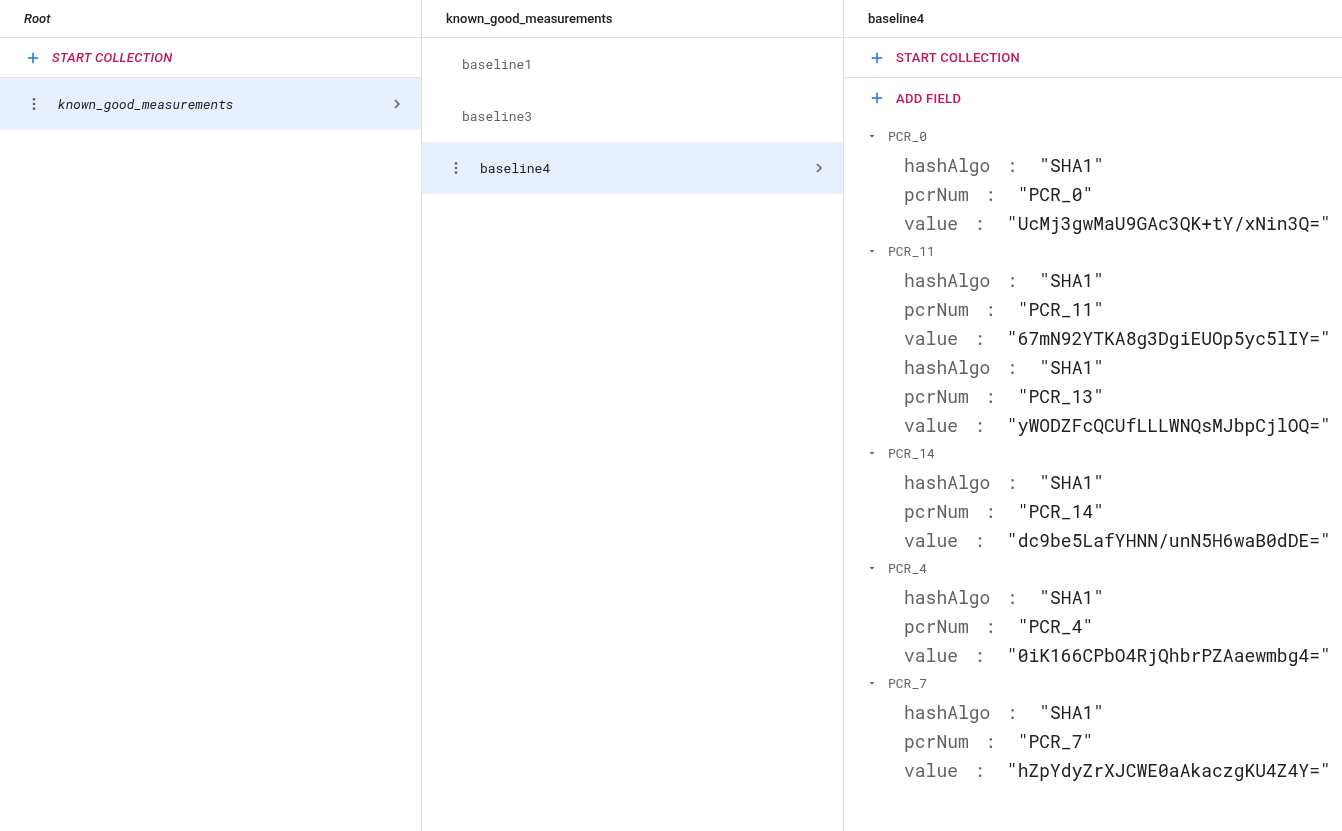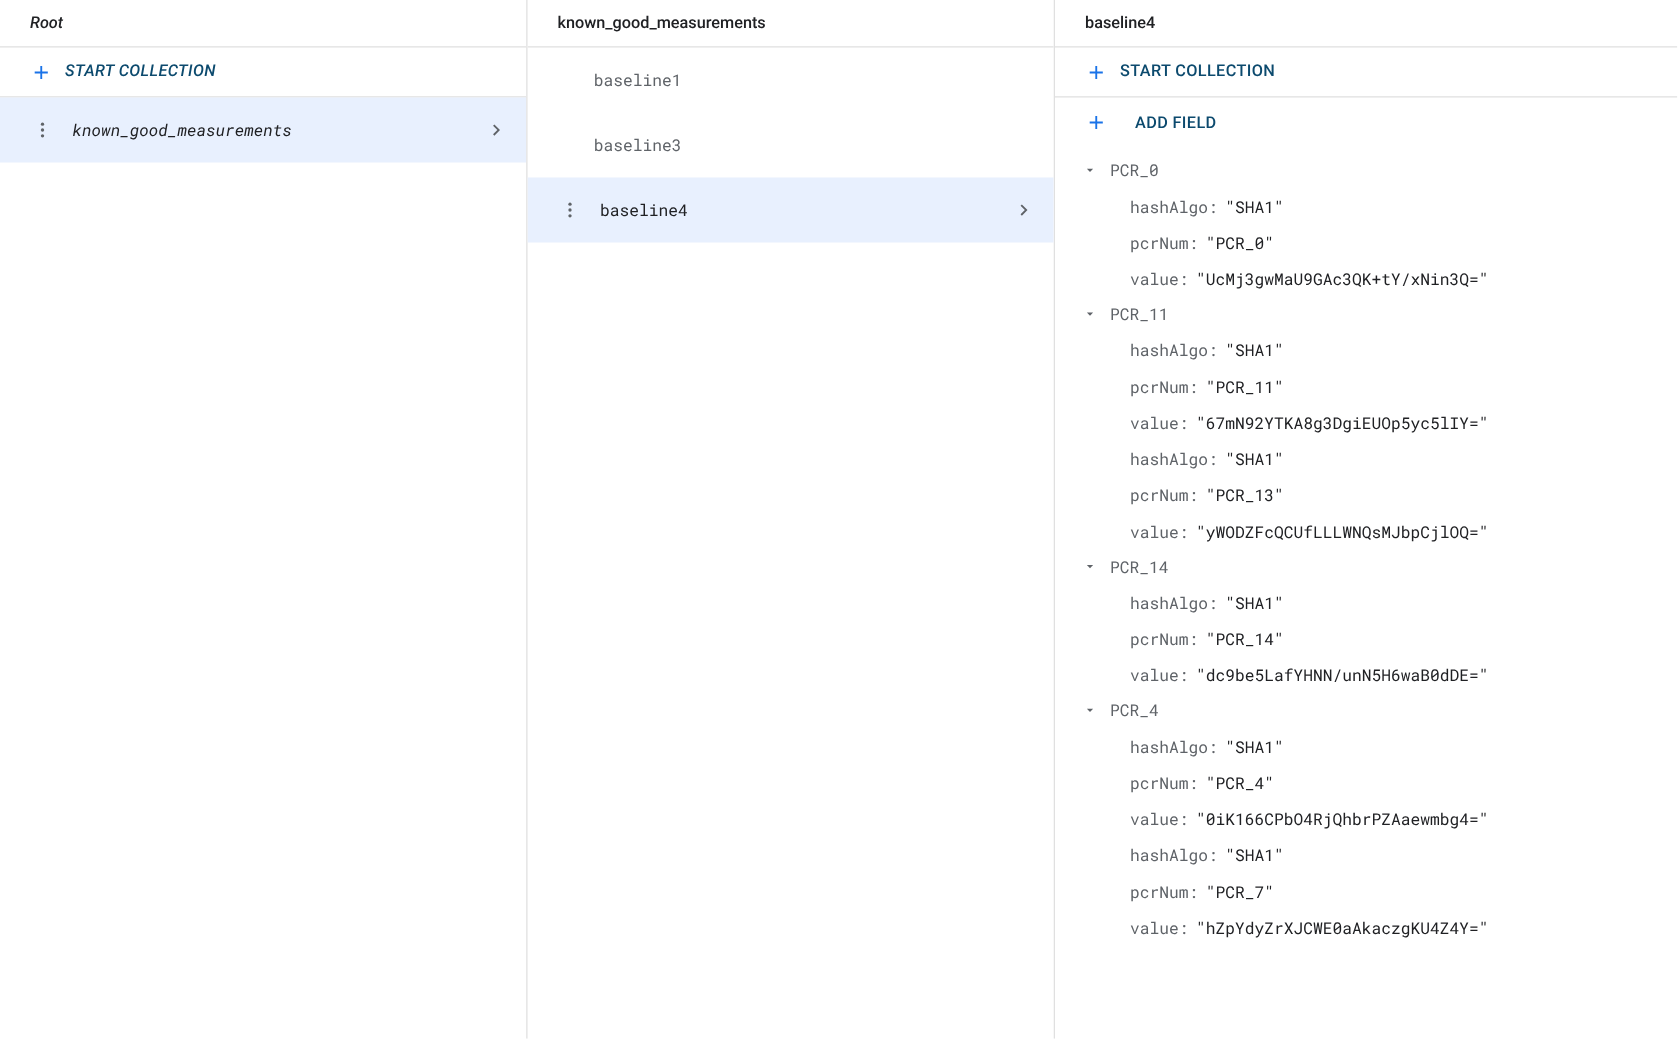--- a/index.html
+++ b/index.html
@@ -37,27 +37,27 @@
     font-size: 13px;
     color: #202124;
   }
 
   .action-row {
     height: 40px;
     display: flex;
     align-items: center;
     padding: 0 24px;
     border-bottom: 1px solid #e0e0e0;
-    color: #0c4a6e;
+    color: #be185d;
     font-weight: 500;
     font-size: 13px;
     letter-spacing: 0.3px;
     cursor: pointer;
   }
-  .action-row.no-border { border-bottom: none; gap: 12px; }
+  .action-row.no-border { border-bottom: none; }
   .plus-icon {
     width: 18px;
     height: 18px;
     margin-right: 10px;
     display: inline-flex;
     align-items: center;
     justify-content: center;
   }
   .plus-icon svg { fill: #1a73e8; }
 
@@ -87,21 +87,21 @@
     margin-right: 14px;
     color: #5f6368;
   }
   .list-item .chev {
     width: 24px;
     display: flex;
     align-items: center;
     justify-content: center;
     color: #5f6368;
   }
-  .col2 .list-item { padding-left: 53px; }
+  .col2 .list-item { padding-left: 40px; }
   .col2 .list-item.selected { padding-left: 24px; }
   .col2 .list-item.selected .menu-dots { margin-right: 14px; }
 
   
   .field-tree { padding-top: 4px; padding-bottom: 24px; }
   .pcr-group { }
   .pcr-head {
     display: flex;
     align-items: center;
     height: 28px;
@@ -120,21 +120,22 @@
     font-size: 13px;
     color: #5f6368;
     padding-left: 4px;
   }
   .kv {
     display: flex;
     align-items: center;
     height: 29px;
     padding-left: 60px;
     font-family: "Roboto Mono", monospace;
-    font-size: 13px;
+    font-size: 18px;
+    gap: 16px;
   }
   .kv .k { color: #5f6368; }
   .kv .colon { color: #5f6368; padding-right: 6px; }
   .kv .v { color: #202124; }
 
   svg { display: block; }
 </style>
 </head>
 <body>
 
@@ -336,20 +337,28 @@
             <span class="colon">:</span>
             <span class="v">"PCR_4"</span>
           </div>
           <div class="kv">
             <span class="k">value</span>
             <span class="colon">:</span>
             <span class="v">"0iK166CPbO4RjQhbrPZAaewmbg4="</span>
           </div>
         </div>
         <div class="pcr-group">
+          <div class="pcr-head">
+            <span class="tri">
+              <svg width="12" height="12" viewBox="0 0 24 24" fill="#5f6368">
+                <path d="M7 10l5 5 5-5z"></path>
+              </svg>
+            </span>
+            <span class="pcr-name">PCR_7</span>
+          </div>
           <div class="kv">
             <span class="k">hashAlgo</span>
             <span class="colon">:</span>
             <span class="v">"SHA1"</span>
           </div>
           <div class="kv">
             <span class="k">pcrNum</span>
             <span class="colon">:</span>
             <span class="v">"PCR_7"</span>
           </div>

